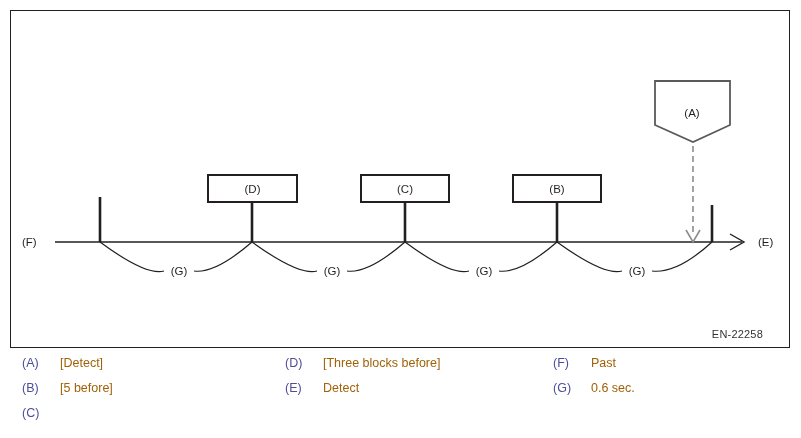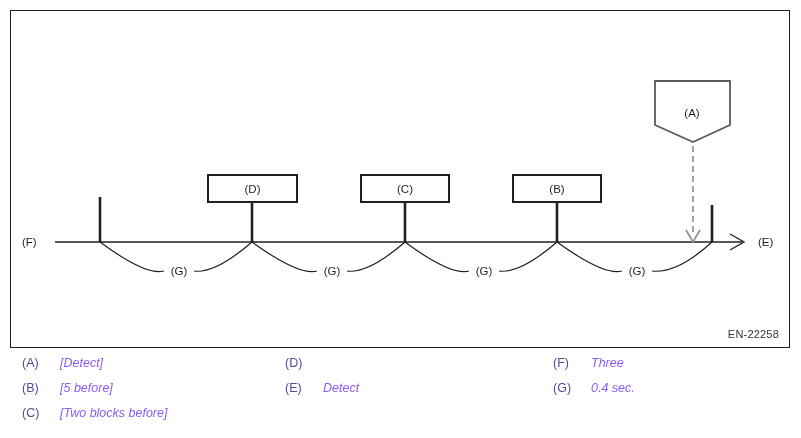--- a/index.html
+++ b/index.html
@@ -31,21 +31,21 @@
   }
   .figure-svg {
     position: absolute;
     left: 0;
     top: 0;
     width: 801px;
     height: 352px;
   }
   .fig-id {
     position: absolute;
-    right: 22px;
+    right: 38px;
     top: 328px;
     font-size: 11px;
     color: #333333;
     letter-spacing: 0.2px;
     white-space: nowrap;
   }
   .legend {
     position: absolute;
     left: 0;
     top: 356px;
@@ -66,22 +66,21 @@
     white-space: nowrap;
   }
   .legend-key {
     width: 38px;
     flex: 0 0 38px;
     font-size: 12.5px;
     color: #4d4d99;
   }
   .legend-val {
     font-size: 12.5px;
-    color: #8b5cf6;
-    font-style: italic;
+    color: #a16207;
   }
   .svg-label {
     font-family: "Liberation Sans", sans-serif;
     font-size: 11.5px;
     fill: #231f20;
   }
 </style>
 </head>
 <body>
 
@@ -146,40 +145,40 @@
       <div class="legend-row">
         <span class="legend-key">(A)</span>
         <span class="legend-val">[Detect]</span>
       </div>
       <div class="legend-row">
         <span class="legend-key">(B)</span>
         <span class="legend-val">[5 before]</span>
       </div>
       <div class="legend-row">
         <span class="legend-key">(C)</span>
-        <span class="legend-val">[Two blocks before]</span>
       </div>
     </div>
 
     <div class="legend-col c2">
       <div class="legend-row">
         <span class="legend-key">(D)</span>
+        <span class="legend-val">[Three blocks before]</span>
       </div>
       <div class="legend-row">
         <span class="legend-key">(E)</span>
         <span class="legend-val">Detect</span>
       </div>
     </div>
 
     <div class="legend-col c3">
       <div class="legend-row">
         <span class="legend-key">(F)</span>
-        <span class="legend-val">Three</span>
+        <span class="legend-val">Past</span>
       </div>
       <div class="legend-row">
         <span class="legend-key">(G)</span>
-        <span class="legend-val">0.4 sec.</span>
+        <span class="legend-val">0.6 sec.</span>
       </div>
     </div>
 
   </div>
 
 </div>
 
 </body></html>

